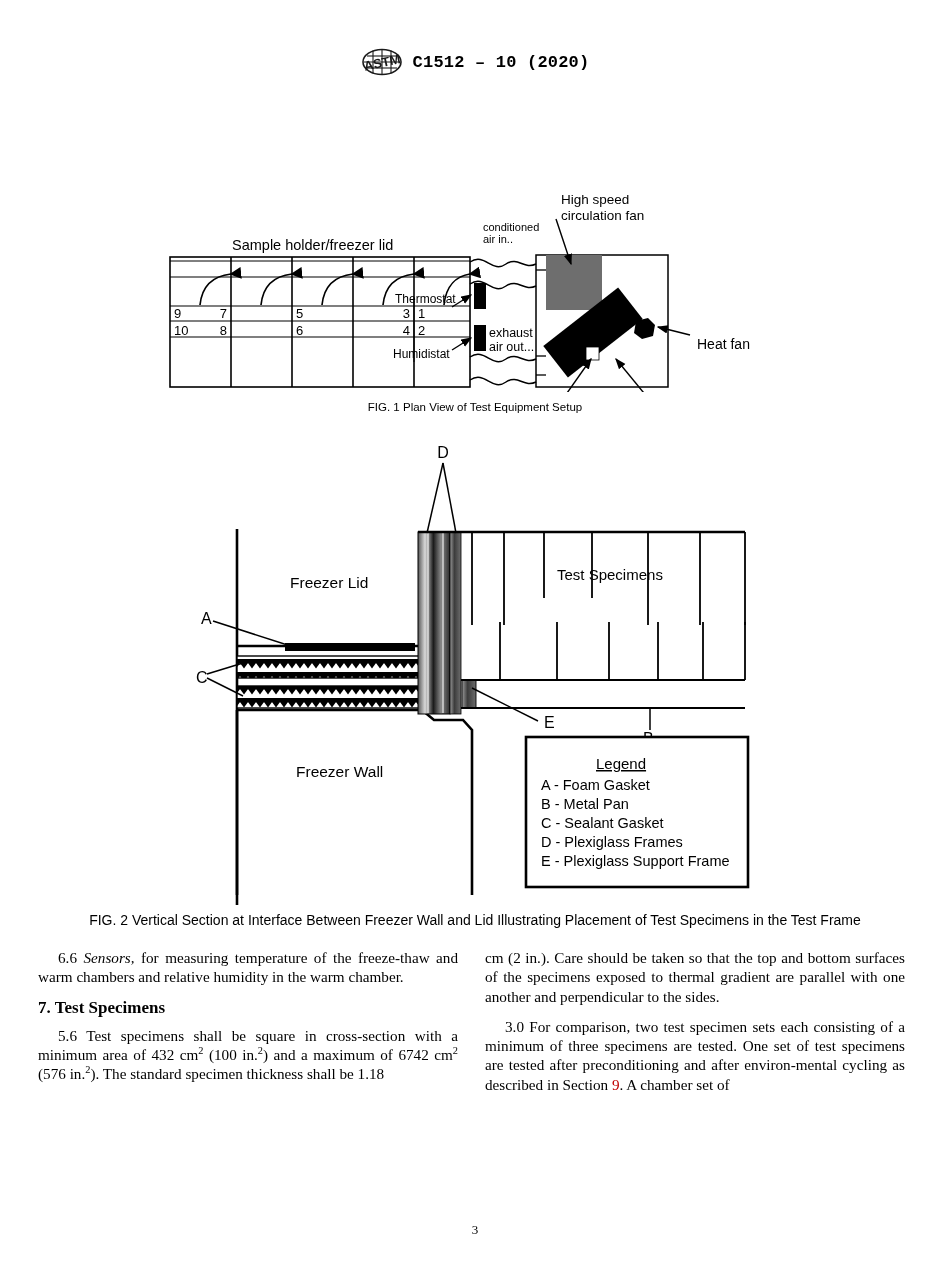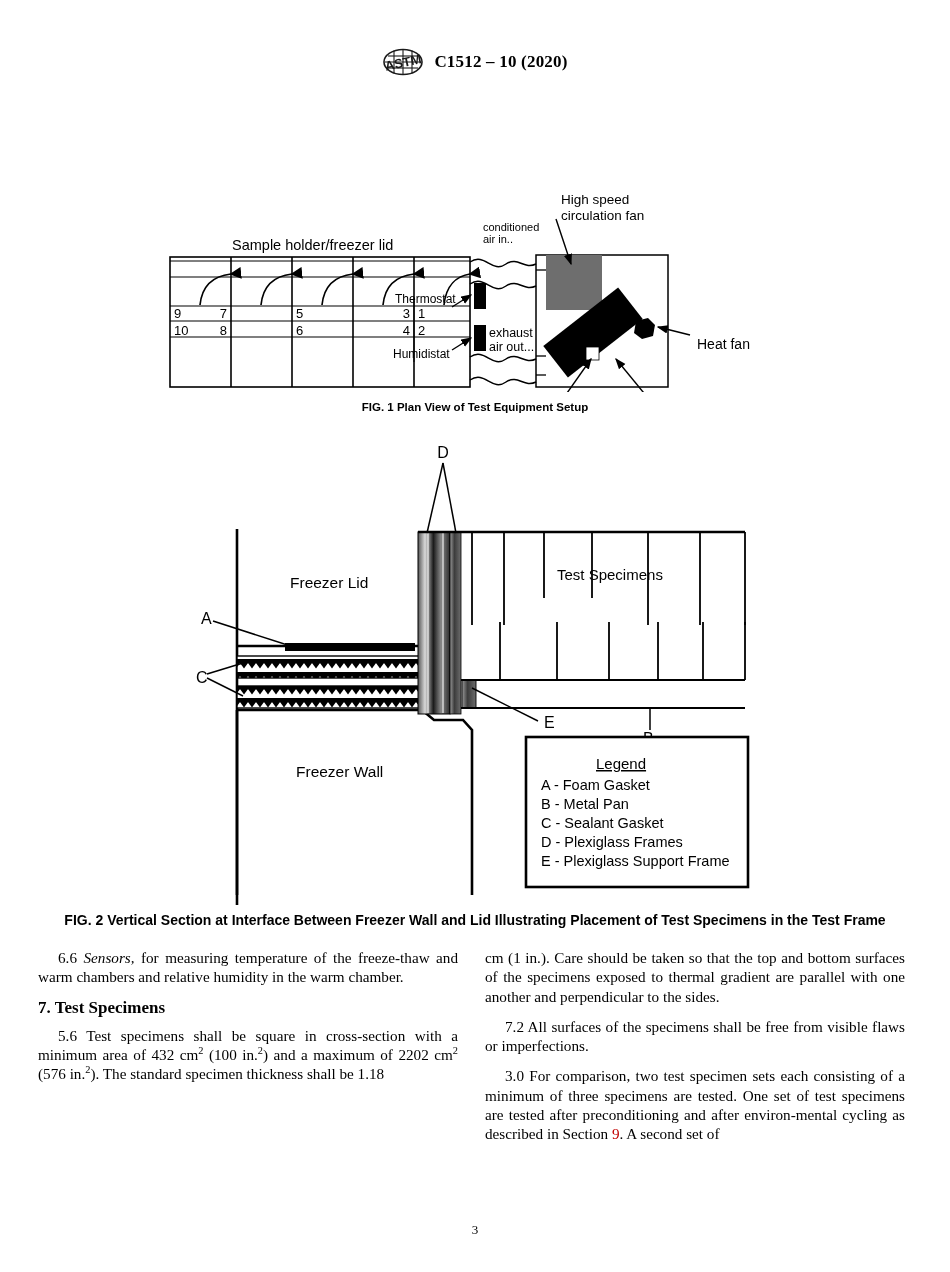--- a/index.html
+++ b/index.html
@@ -27,31 +27,31 @@
     justify-content: center;
     align-items: center;
     gap: 10px;
   }
   #astm-logo {
     display: inline-block;
     width: 42px;
     height: 28px;
   }
   #header-title {
-    font-family: Liberation Serif, serif;
+    font-family: Liberation Mono, monospace;
     font-weight: bold;
     font-size: 17px;
     letter-spacing: 0.2px;
   }
 
   
   .fig-wrap { position: absolute; left: 0; width: 950px; }
   .fig-caption {
     font-family: "Liberation Sans", sans-serif;
-    font-weight: bold;
+    font-weight: normal;
     font-size: 11.5px;
     text-align: center;
     width: 950px;
   }
 
   #fig1-svg-holder { position: absolute; left: 0; top: 92px; width: 950px; height: 300px; }
   #fig1-caption { position: absolute; left: 0; top: 401px; }
 
   #fig2-svg-holder { position: absolute; left: 0; top: 440px; width: 950px; height: 465px; }
   #fig2-caption { position: absolute; left: 0; top: 912px; font-size: 14px; }
@@ -355,25 +355,24 @@
 
 <div id="body-columns">
 
   <div class="col">
     <p class="para"><span>6.6</span>
       <span class="it">Sensors,</span><span> for measuring temperature of the freeze-thaw and warm chambers and relative humidity in the warm chamber.</span></p>
 
 
     <p class="sec-head">7.  Test Specimens</p>
 
-    <p class="para"><span>5.6</span><span>  Test specimens shall be square in cross-section with a minimum area of 432 cm</span><sup>2</sup><span> (100 in.</span><sup>2</sup><span>) and a maximum of 2202 cm</span><sup>2</sup><span> (576 in.</span><sup>2</sup><span>). The standard specimen thickness shall be 1.18</span></p>
+    <p class="para"><span>5.6</span><span>  Test specimens shall be square in cross-section with a minimum area of 432 cm</span><sup>2</sup><span> (100 in.</span><sup>2</sup><span>) and a maximum of 6742 cm</span><sup>2</sup><span> (576 in.</span><sup>2</sup><span>). The standard specimen thickness shall be 1.18</span></p>
   </div>
 
   <div class="col">
-    <p class="para noindent">cm (1 in.). Care should be taken so that the top and bottom surfaces of the specimens exposed to thermal gradient are parallel with one another and perpendicular to the sides.</p>
-
-    <p class="para"><span>7.2</span><span>  All surfaces of the specimens shall be free from visible flaws or imperfections.</span></p>
-
-    <p class="para"><span>3.0</span><span>  For comparison, two test specimen sets each consisting of a minimum of three specimens are tested. One set of test specimens are tested after preconditioning and after environ-mental cycling as described in Section </span><span class="xref">9</span><span>. A second set of</span></p>
+    <p class="para noindent">cm (2 in.). Care should be taken so that the top and bottom surfaces of the specimens exposed to thermal gradient are parallel with one another and perpendicular to the sides.</p>
+
+
+    <p class="para"><span>3.0</span><span>  For comparison, two test specimen sets each consisting of a minimum of three specimens are tested. One set of test specimens are tested after preconditioning and after environ-mental cycling as described in Section </span><span class="xref">9</span><span>. A chamber set of</span></p>
   </div>
 </div>
 
 <div id="page-number">3</div>
 
 </body></html>

